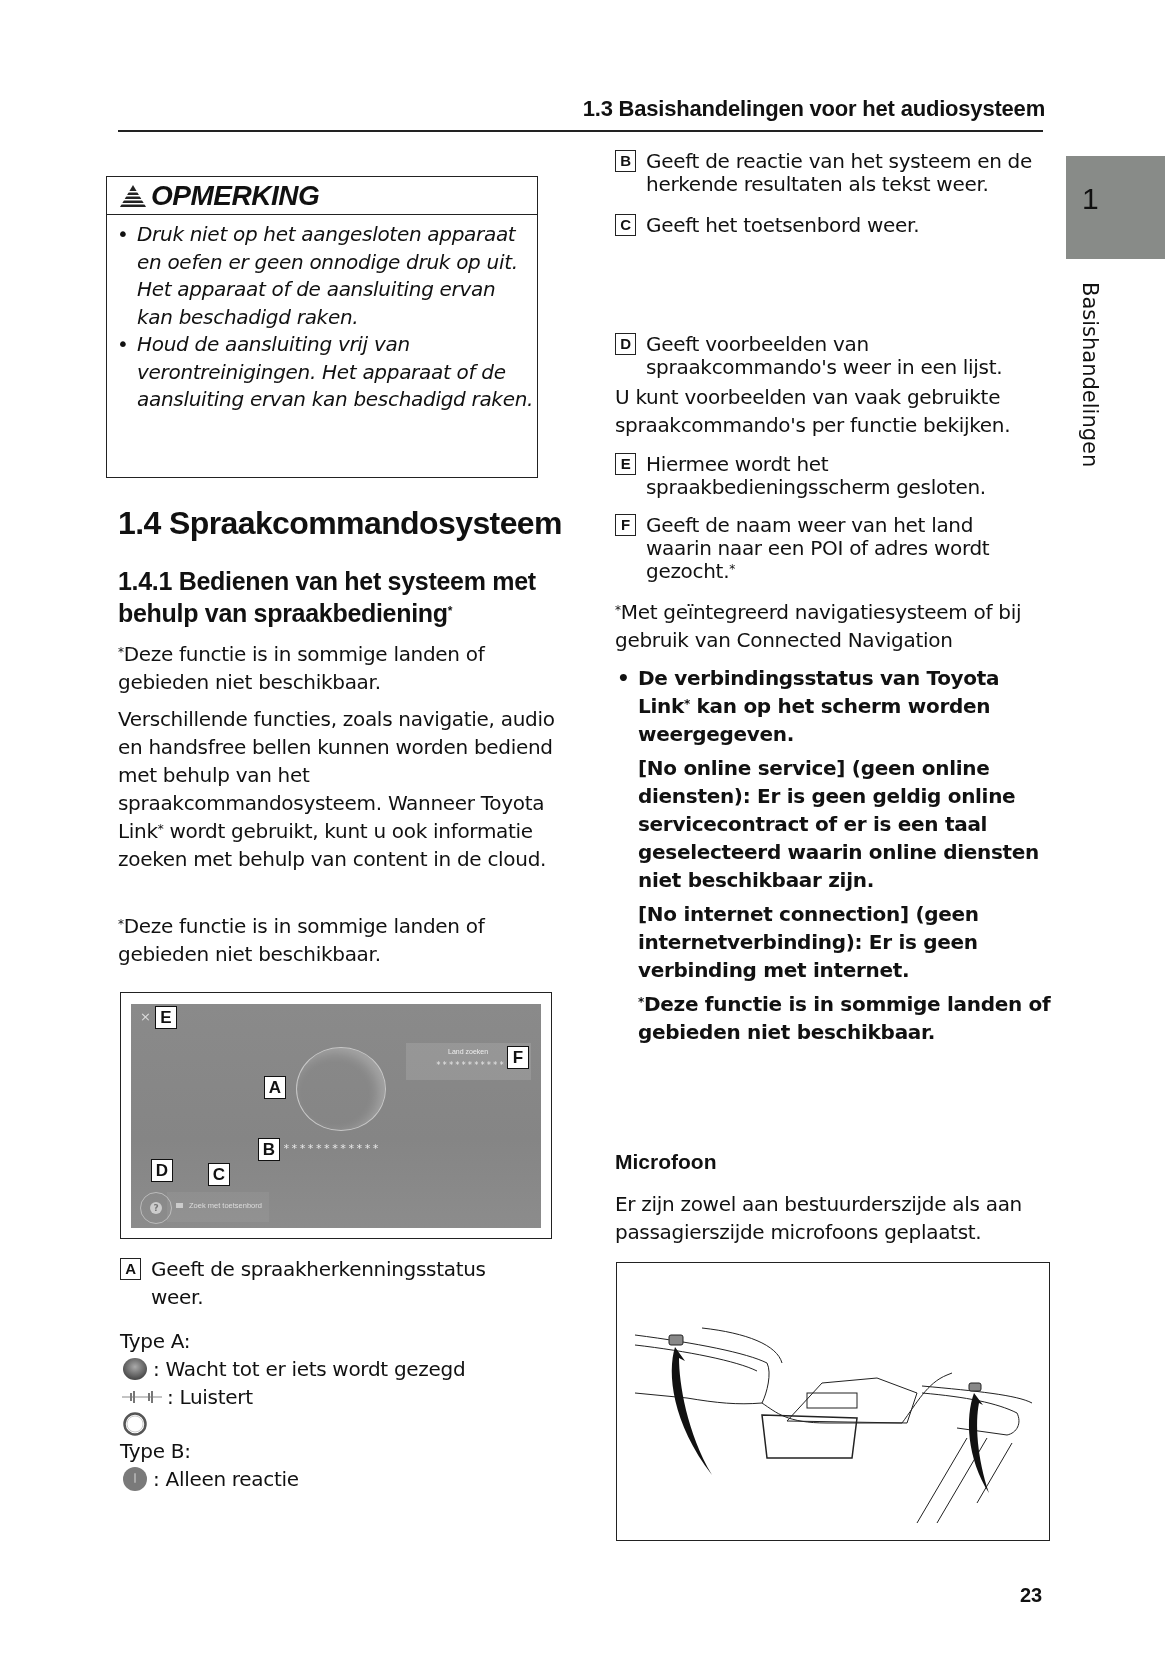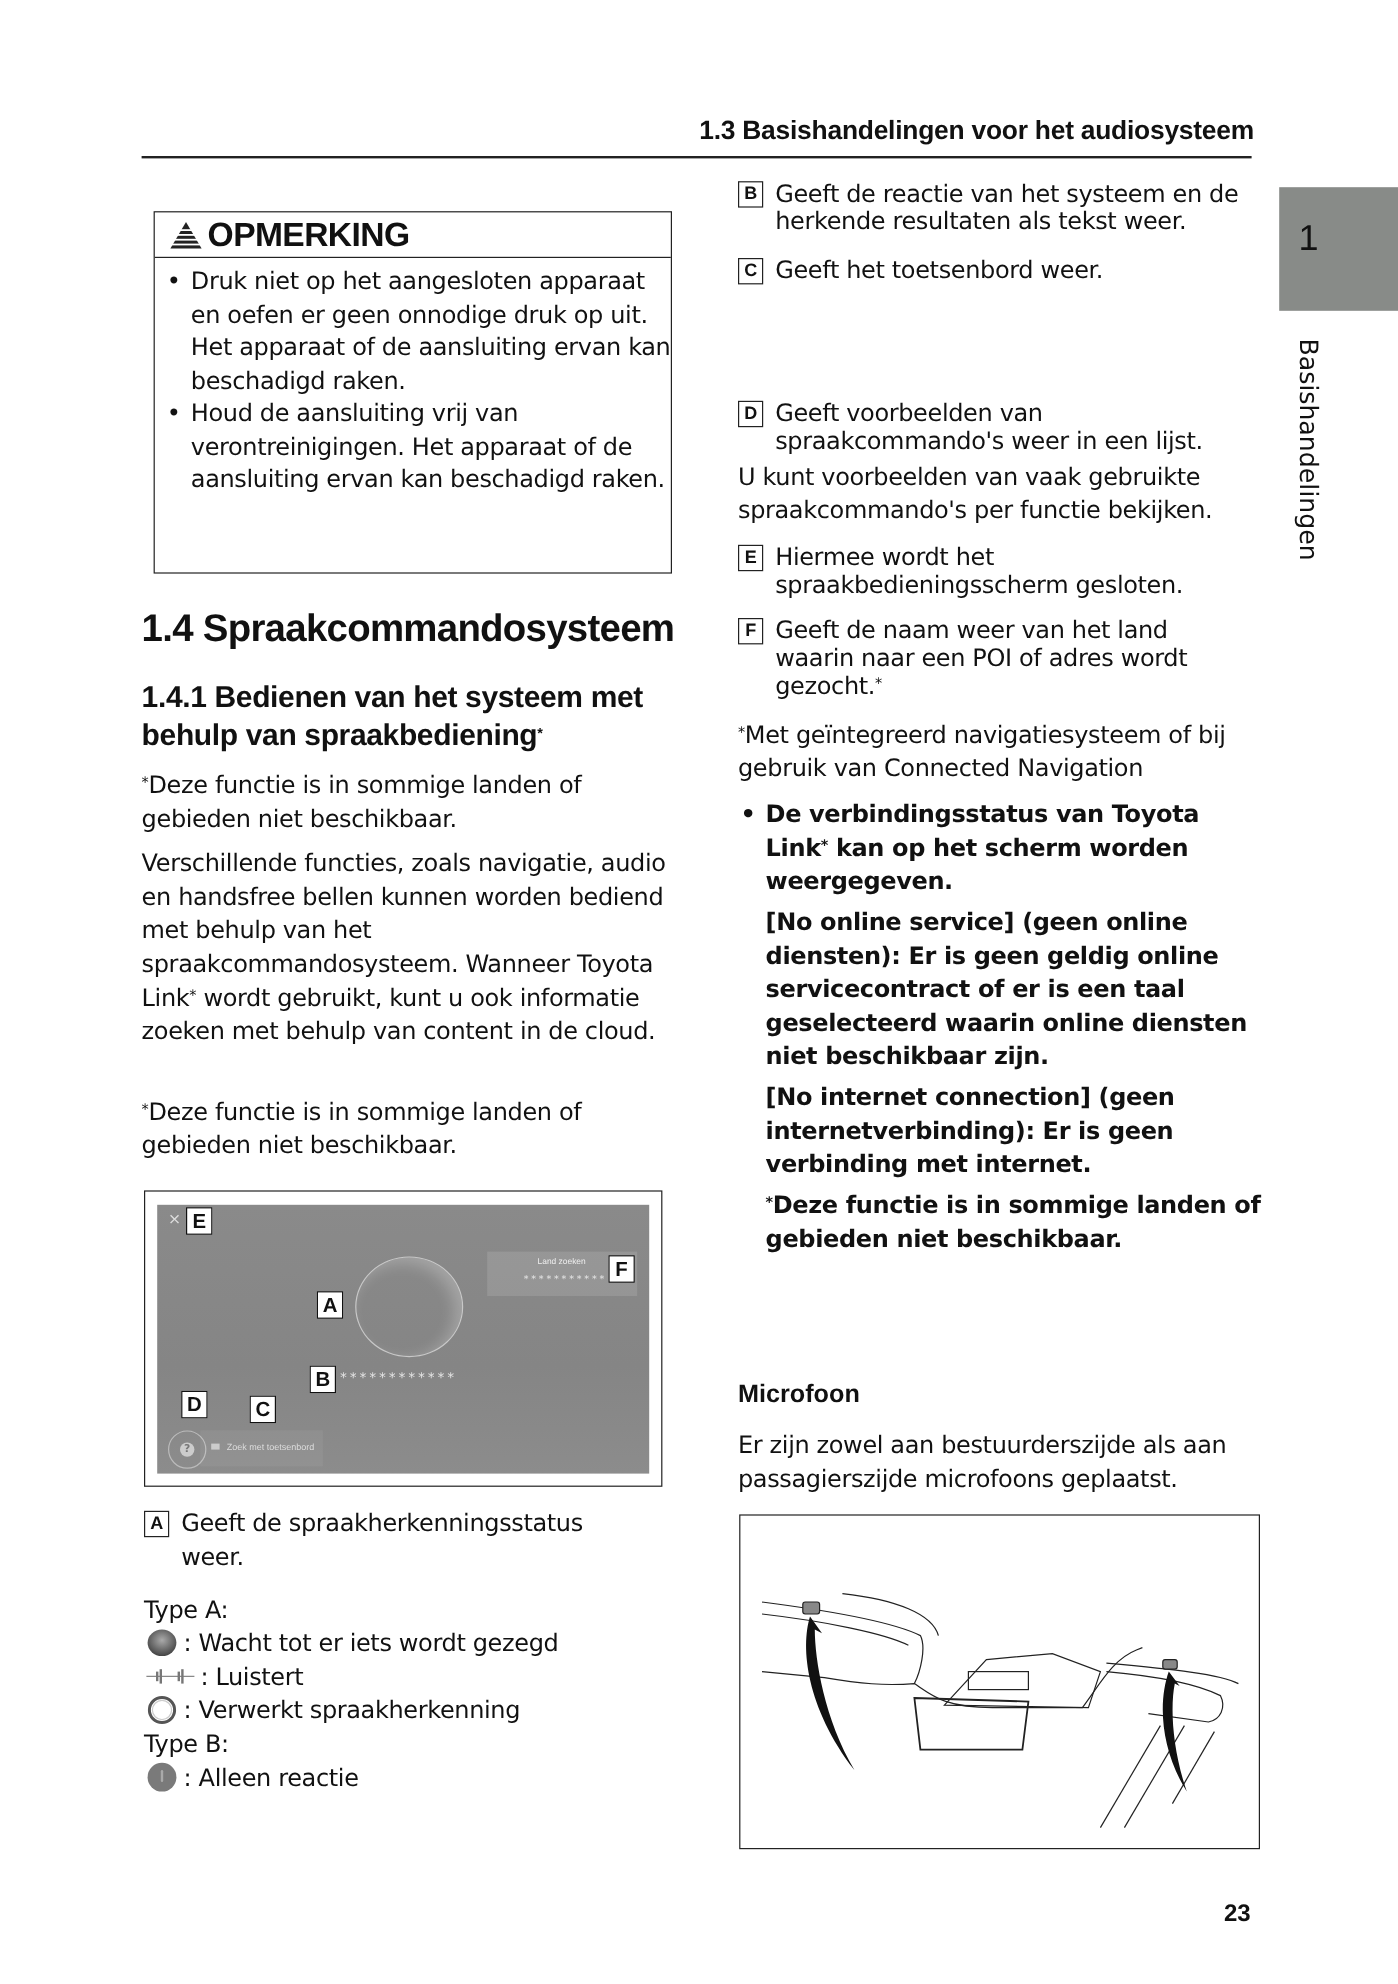--- a/index.html
+++ b/index.html
@@ -17,21 +17,21 @@
   .side-tab { position: absolute; left: 1066px; top: 156px; width: 99px; height: 103px; background: #888b88; }
   .side-tab-num { position: absolute; left: 1082px; top: 182px; font-size: 30px; font-family: "Liberation Sans", sans-serif; color: #111; }
   .side-label {
     position: absolute; left: 1078px; top: 282px; writing-mode: vertical-rl;
     font-size: 21px; font-family: "DejaVu Sans", sans-serif; color: #111;
   }
 
   .txt { font-size: 20px; line-height: 28px; letter-spacing: -0.3px; }
 
   
-  .notice { position: absolute; left: 128px; top: 176px; width: 430px; height: 300px; border: 1.5px solid #222; }
+  .notice { position: absolute; left: 106px; top: 176px; width: 430px; height: 300px; border: 1.5px solid #222; font-style: italic; }
   .notice-head { height: 37px; border-bottom: 1.5px solid #222; display: flex; align-items: center; padding-left: 12px; }
   .notice-head .warn { width: 28px; height: 24px; margin-right: 4px; }
   .notice-title { font-family: "Liberation Sans", sans-serif; font-weight: bold; font-size: 28px; letter-spacing: -0.5px; }
   .notice ul { margin: 6px 0 0 0; padding: 0 0 0 30px; list-style: none; }
   .notice li { position: relative; font-size: 20px; line-height: 27.5px; letter-spacing: -0.3px; }
   .notice li::before { content: "•"; position: absolute; left: -20px; }
 
   .h1 { position: absolute; left: 118px; top: 505px; font-family: "Liberation Sans", sans-serif; font-weight: bold; font-size: 32px; letter-spacing: -0.6px; }
   .h2 { position: absolute; left: 118px; top: 565px; width: 440px; font-family: "Liberation Sans", sans-serif; font-weight: bold; font-size: 25px; line-height: 32px; letter-spacing: -0.3px; }
   sup { font-size: 12px; vertical-align: top; position: relative; top: -2px; }
@@ -157,21 +157,20 @@
       <rect x="28" y="9" width="2" height="8" fill="#777"></rect>
         <rect x="31" y="7" width="2" height="12" fill="#777"></rect>
     </svg>
     <span>: Luistert</span>
   </div>
   <div class="icon-row">
     <svg class="ico" width="30" height="26" viewBox="0 0 30 26">
       <circle cx="15" cy="13" r="10.5" fill="none" stroke="#555" stroke-width="2.5"></circle>
       <circle cx="15" cy="13" r="8" fill="none" stroke="#ccc" stroke-width="1"></circle>
     </svg>
-    <span>: Verwerkt spraakherkenning</span>
   </div>
   <div>Type B:</div>
   <div class="icon-row">
     <svg class="ico" width="30" height="26" viewBox="0 0 30 26">
       <circle cx="15" cy="13" r="12" fill="#7a7a7a"></circle>
       <rect x="14" y="7" width="2" height="10" rx="1" fill="#aaa"></rect>
     </svg>
     <span>: Alleen reactie</span>
   </div>
 </div>

